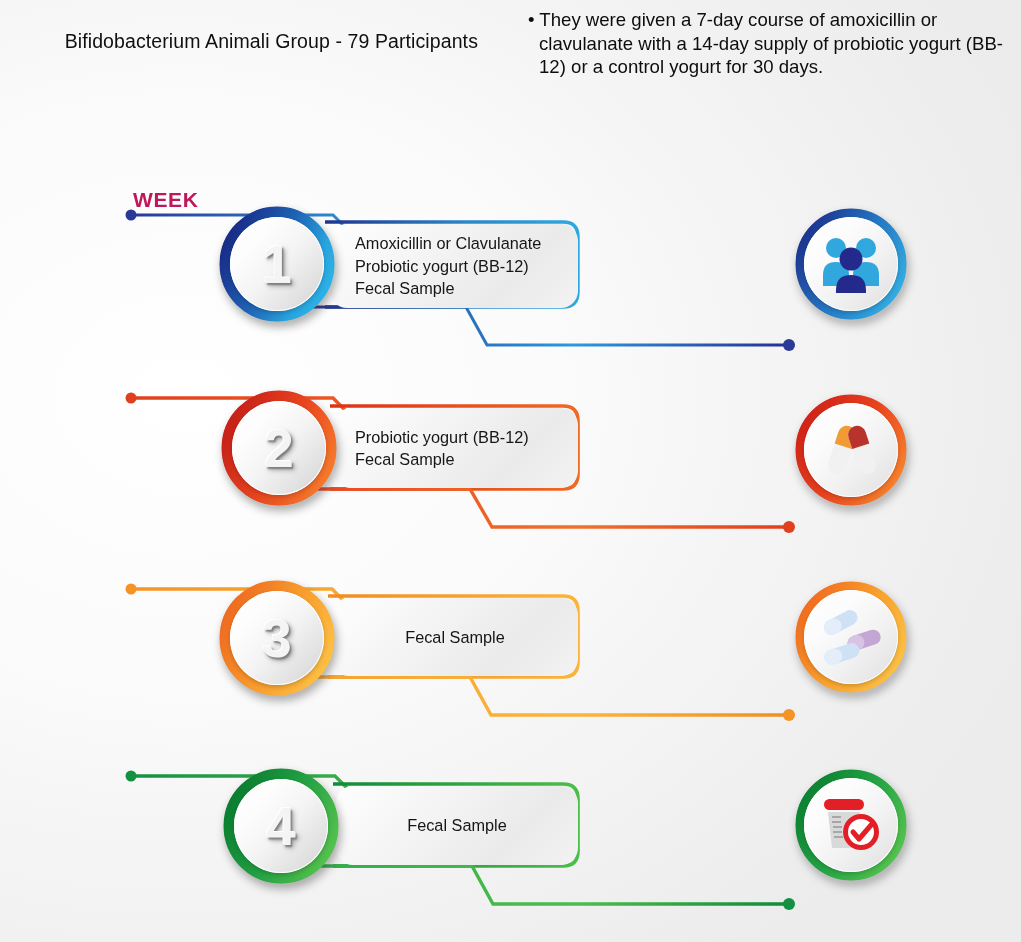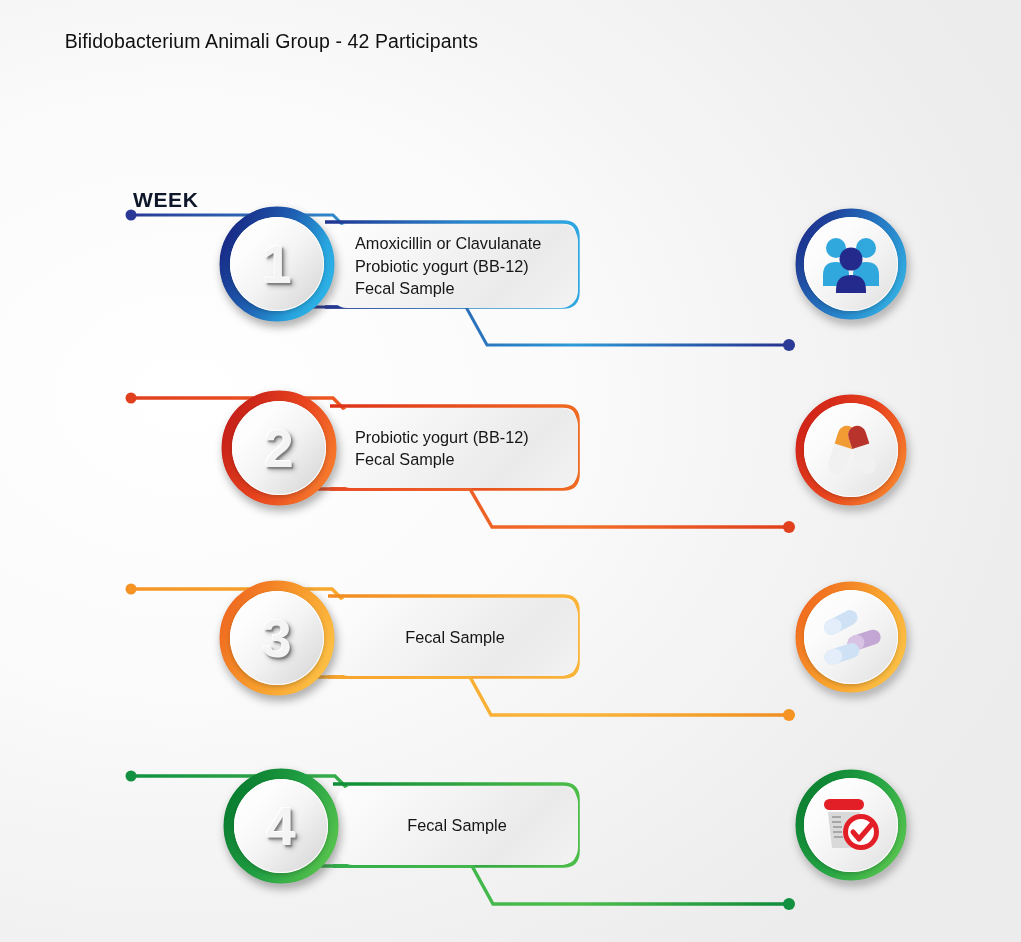--- a/index.html
+++ b/index.html
@@ -22,21 +22,21 @@
   }
   .hdr-right{
     position:absolute;left:528px;top:8px;width:478px;
     color:#0d0d0d;font-size:18.6px;line-height:23.5px;
   }
   .hdr-right p{margin:0 0 17px 0;text-indent:-11px;padding-left:11px;}
 
   
   .week-label{
     position:absolute;left:133px;top:188px;
-    font-size:21px;font-weight:bold;color:#0f172a;letter-spacing:.6px;
+    font-size:21px;font-weight:bold;color:#be185d;letter-spacing:.6px;
   }
 
   
   #wires{position:absolute;left:0;top:0;width:1021px;height:942px;}
 
   
   .infobox{
     position:absolute;
     border-radius:17px;
     background:linear-gradient(135deg,#fefefe 0%,#f4f4f4 38%,#eaeaea 72%,#f3f3f3 100%);
@@ -82,24 +82,25 @@
     display:flex;align-items:center;justify-content:center;
   }
   .iconcircle svg{display:block;}
 </style>
 </head>
 <body>
 
 <div id="stage">
 
   <div class="hdr-left">
-    <div>Bifidobacterium Animali Group - 42 Participants</div>
+    <div>Bifidobacterium Animali Group - 79 Participants</div>
   </div>
 
   <div class="hdr-right">
+    <p>• They were given a 7-day course of amoxicillin or clavulanate with a 14-day supply of probiotic yogurt (BB-12) or a control yogurt for 30 days.</p>
   </div>
 
   <div class="week-label">WEEK</div>
 
   <svg id="wires" viewBox="0 0 1021 942">
     <defs>
 
       <linearGradient id="gL1" x1="0" y1="0" x2="1" y2="0">
         <stop offset="0" stop-color="#2a3a96"></stop>
           <stop offset="1" stop-color="#2f8fd0"></stop>

